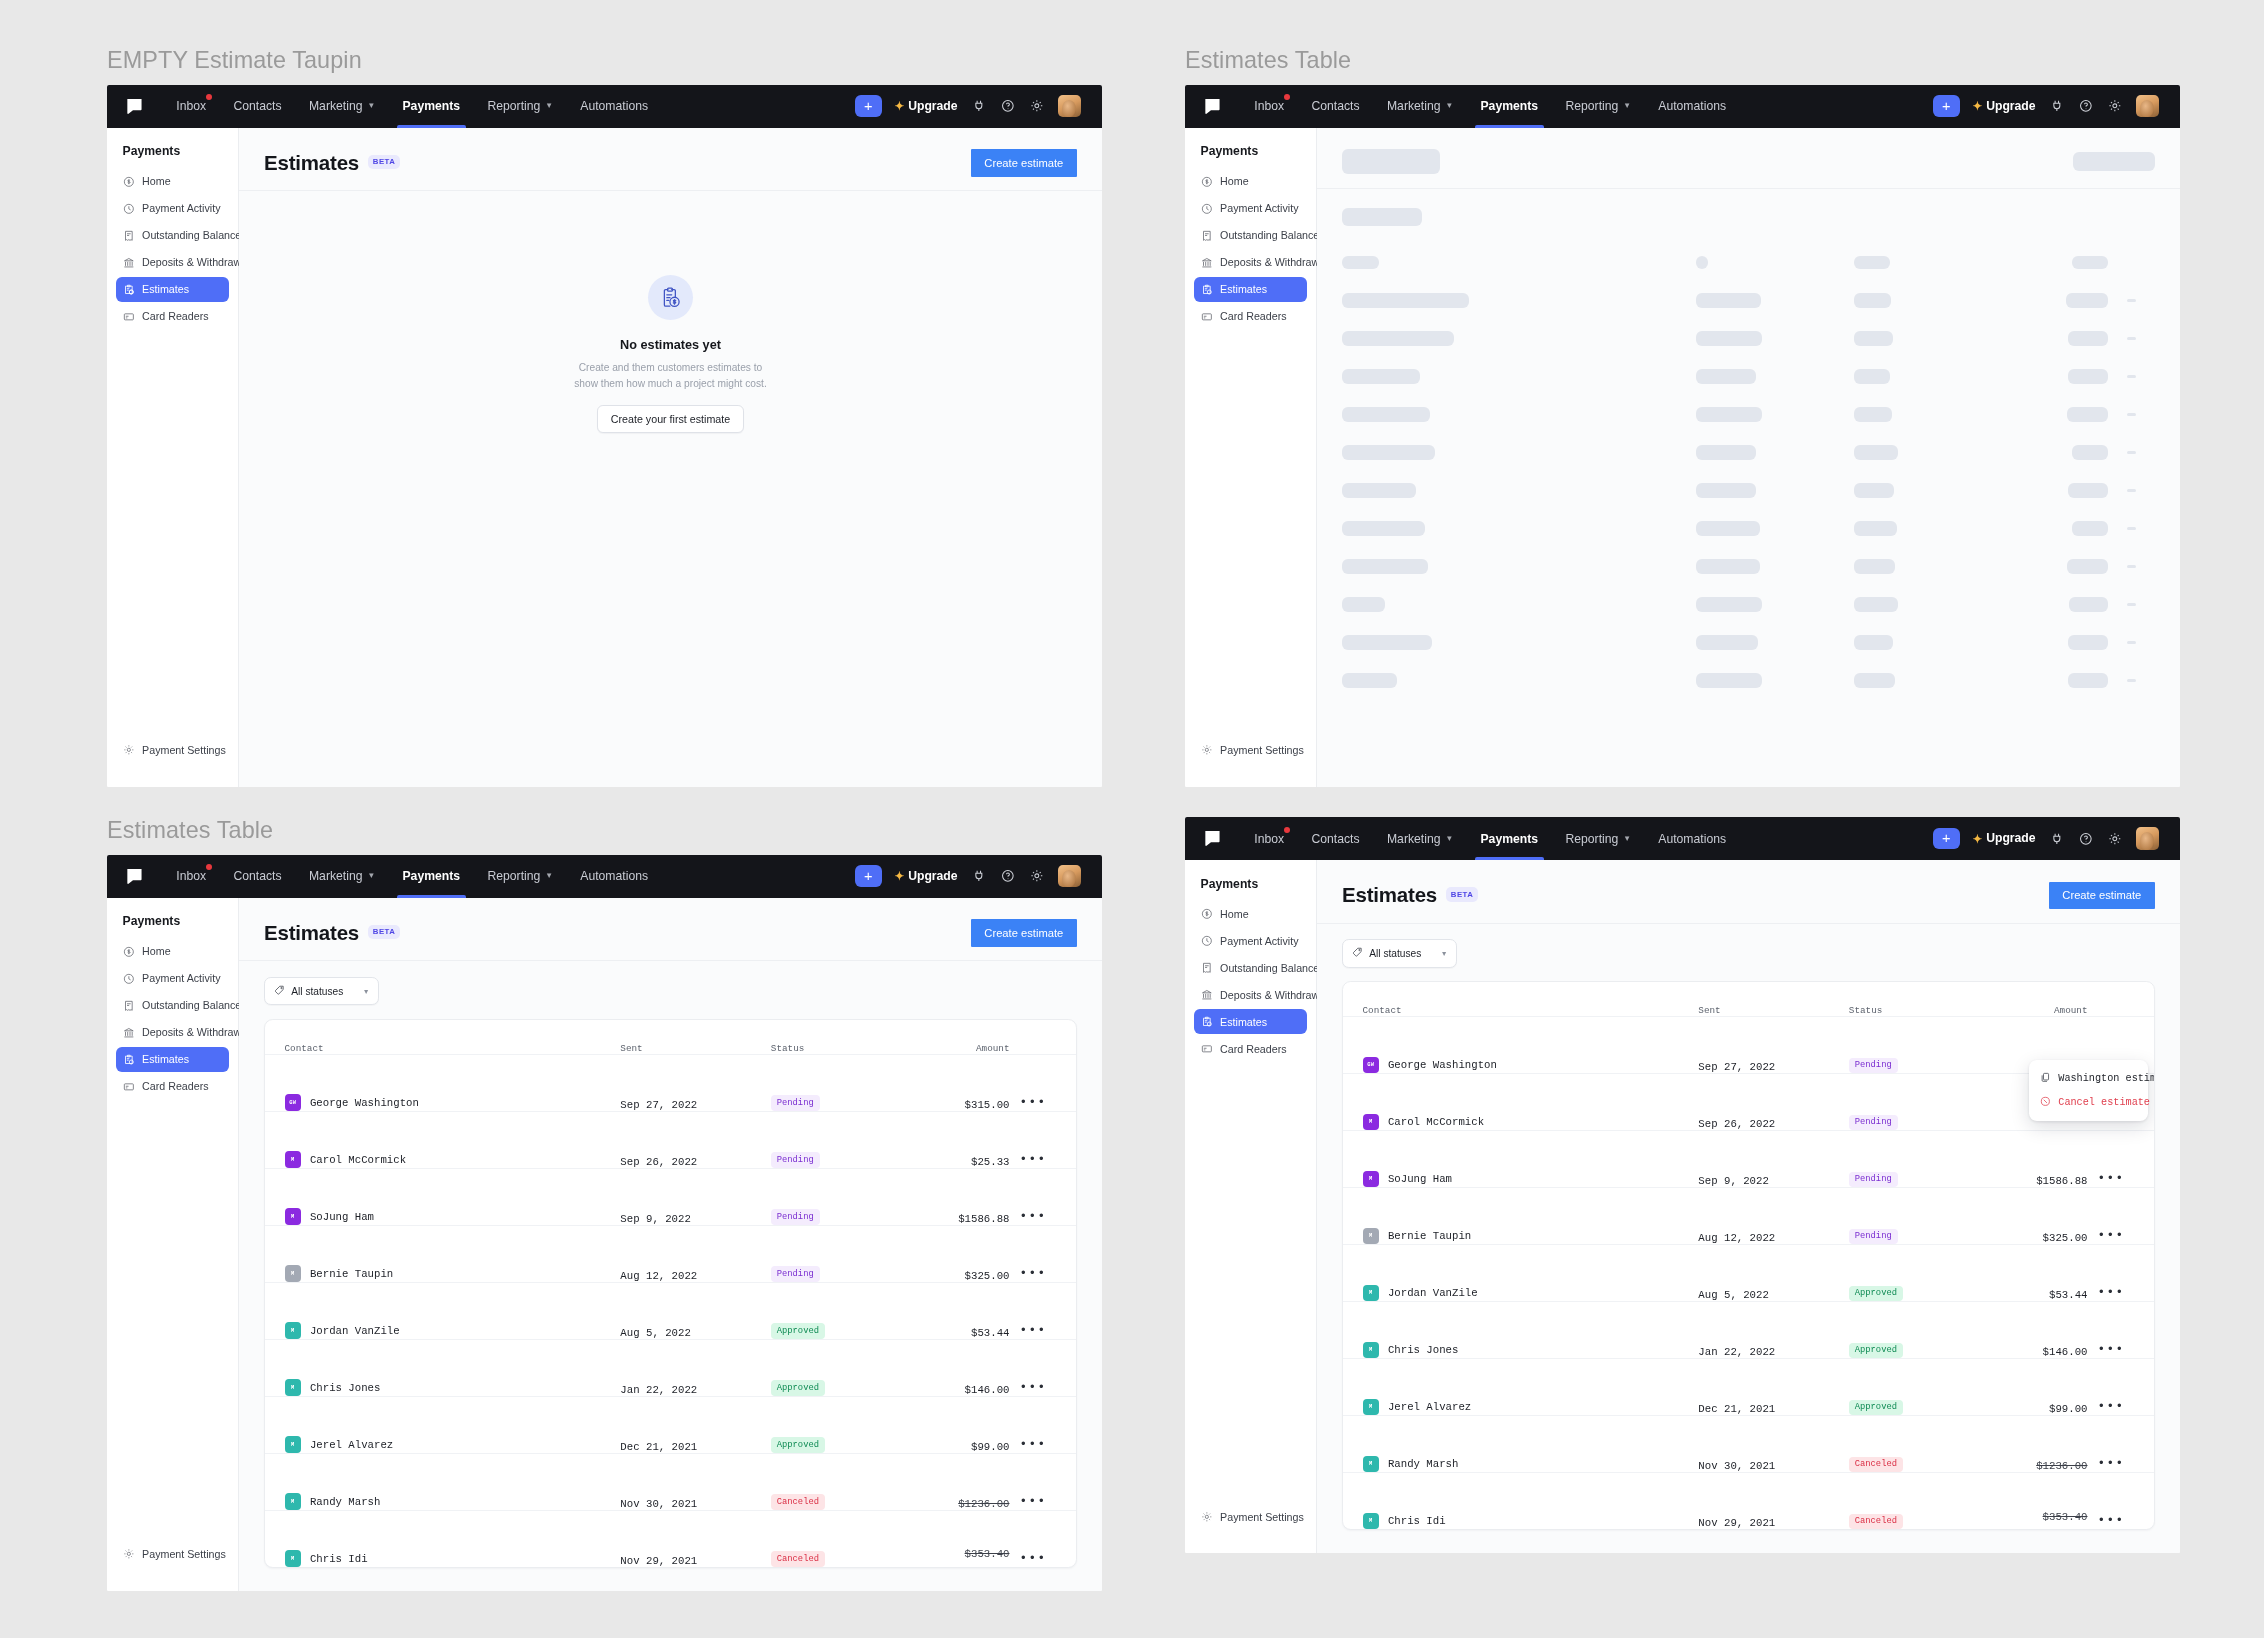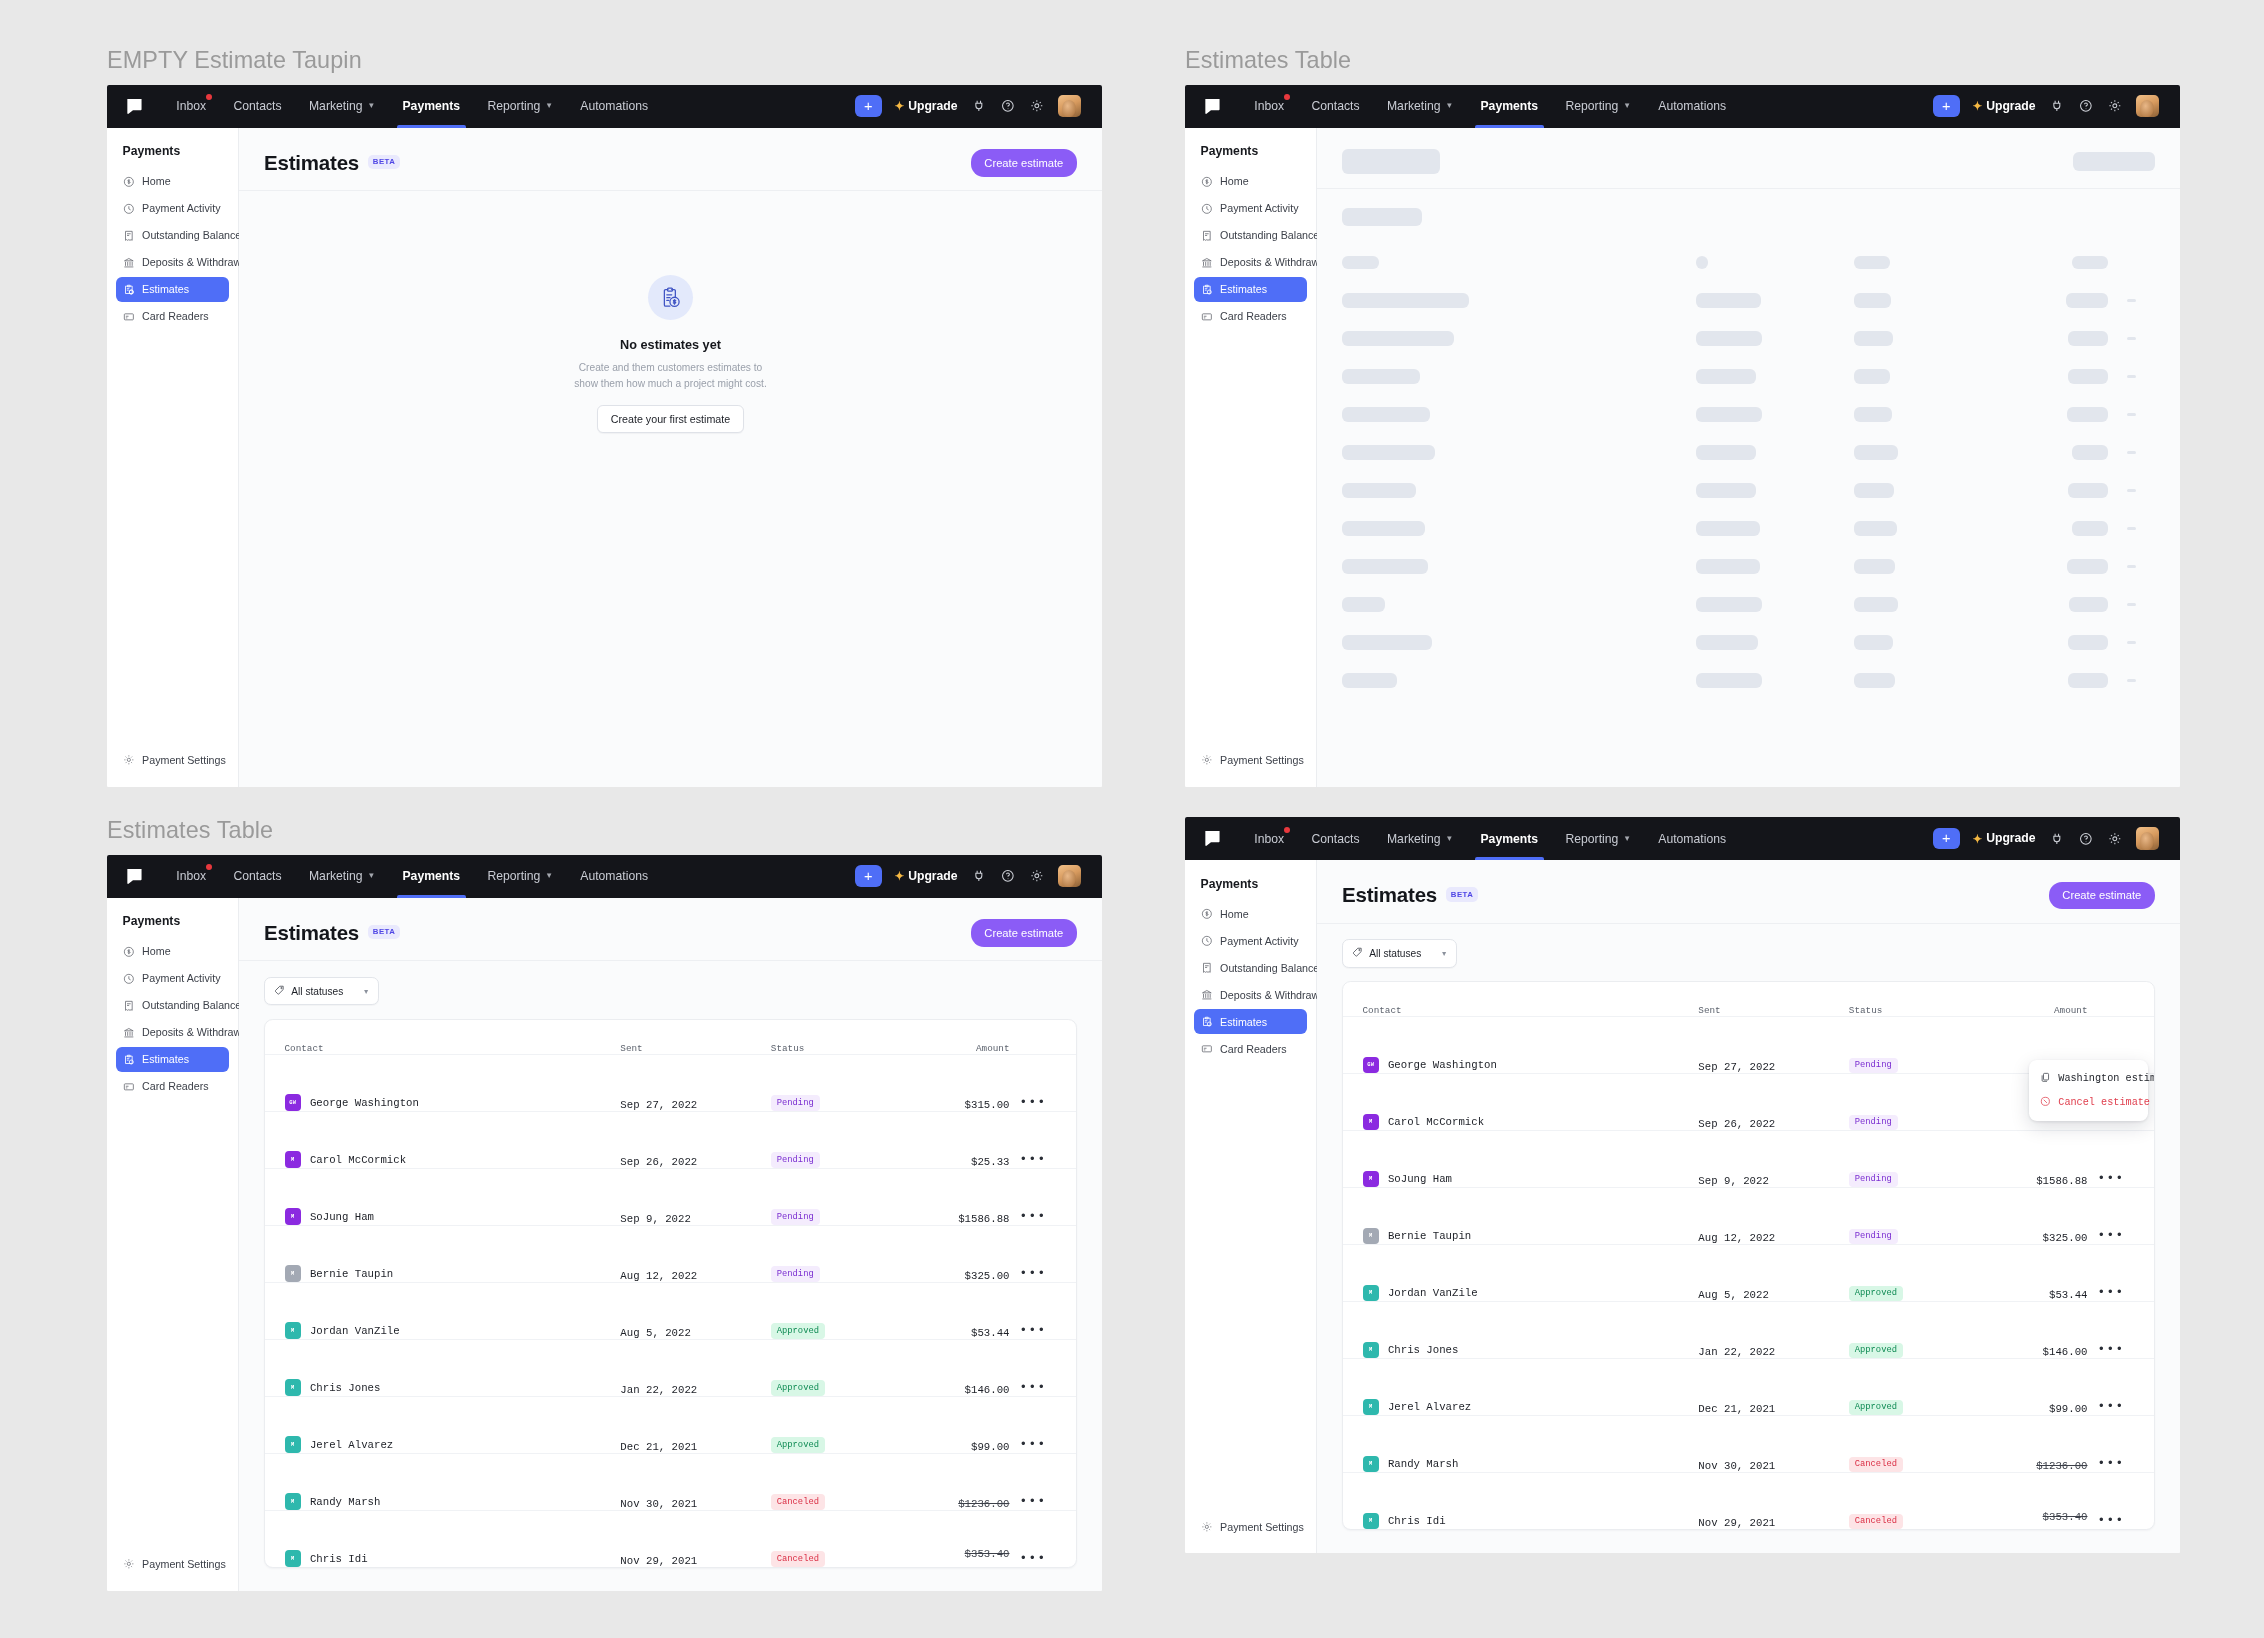--- a/index.html
+++ b/index.html
@@ -85,37 +85,37 @@
     padding: 0 6.8px 10.7px 6.8px;
   }
   .side-item {
     display: flex; align-items: center; gap: 7.8px; height: 25px;
     padding: 0 6.8px; border-radius: 5.9px; margin-bottom: 2px;
     font-size: 10.7px; color: #3c4049; white-space: nowrap;
   }
   .side-item.active { background: #4f6ef7; color: #ffffff; }
   .side-ic { width: 11.7px; height: 11.7px; flex: 0 0 11.7px; opacity: .75; }
   .side-item.active .side-ic { opacity: 1; }
-  .side-bottom { margin-top: auto; padding-bottom: 12px; }
+  .side-bottom { margin-top: auto; padding-bottom: 22px; }
 
   
   .main { flex: 1; background: #fafbfc; position: relative; overflow: hidden; }
   .main-head {
     display: flex; align-items: center; padding: 21.5px 25px 13.7px 25px;
     border-bottom: 1px solid #edeff2;
   }
   .page-title { font-size: 20.5px; font-weight: 700; color: #14161b; letter-spacing: -0.2px; }
   .beta {
     margin-left: 8.8px; font-size: 7.8px; font-weight: 700; letter-spacing: 0.5px;
     color: #4f46e5; background: #e9e9fd; border-radius: 5px; padding: 2.9px 4.9px;
     position: relative; top: -1px;
   }
   .btn-primary {
-    margin-left: auto; background: #8b5cf6; color: #fff; font-size: 11.2px;
-    font-weight: 400; border-radius: 13px; padding: 7.8px 13.7px; white-space: nowrap;
+    margin-left: auto; background: #3b82f6; color: #fff; font-size: 11.2px;
+    font-weight: 400; border-radius: 1px; padding: 7.8px 13.7px; white-space: nowrap;
   }
 
   
   .empty-wrap {
     display: flex; flex-direction: column; align-items: center;
     justify-content: center; padding-top: 84px;
   }
   .empty-ic {
     width: 45px; height: 45px; border-radius: 50%; background: #e3e9fb;
     display: flex; align-items: center; justify-content: center;

